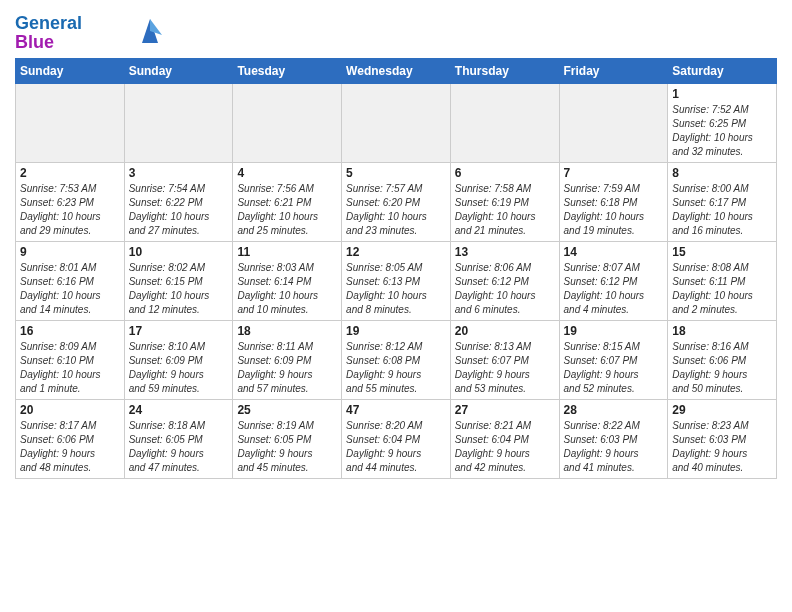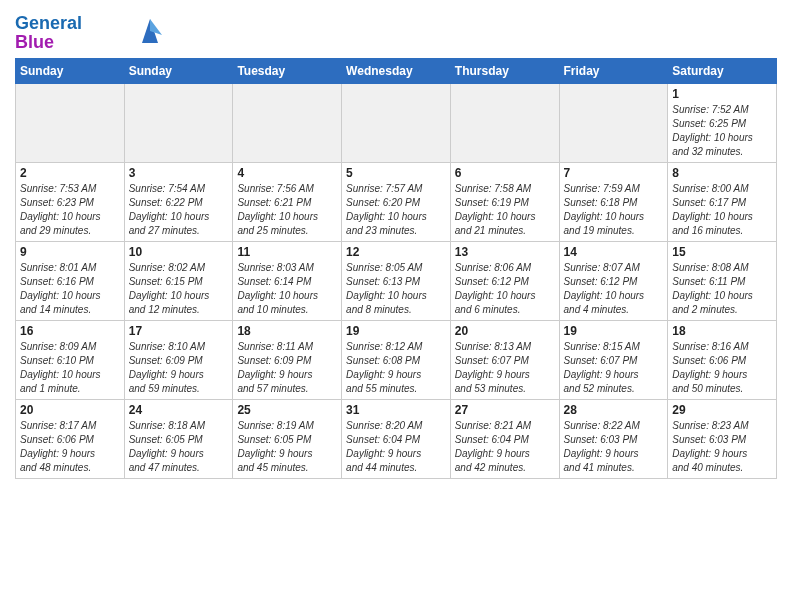--- a/index.html
+++ b/index.html
@@ -245,21 +245,21 @@
           </td>
           <td>
             <span class="day-number">24</span>
             <div class="day-info">Sunrise: 8:18 AM<br>Sunset: 6:05 PM<br>Daylight: 9 hours<br>and 47 minutes.</div>
           </td>
           <td>
             <span class="day-number">25</span>
             <div class="day-info">Sunrise: 8:19 AM<br>Sunset: 6:05 PM<br>Daylight: 9 hours<br>and 45 minutes.</div>
           </td>
           <td>
-            <span class="day-number">31</span>
+            <span class="day-number">47</span>
             <div class="day-info">Sunrise: 8:20 AM<br>Sunset: 6:04 PM<br>Daylight: 9 hours<br>and 44 minutes.</div>
           </td>
           <td>
             <span class="day-number">27</span>
             <div class="day-info">Sunrise: 8:21 AM<br>Sunset: 6:04 PM<br>Daylight: 9 hours<br>and 42 minutes.</div>
           </td>
           <td>
             <span class="day-number">28</span>
             <div class="day-info">Sunrise: 8:22 AM<br>Sunset: 6:03 PM<br>Daylight: 9 hours<br>and 41 minutes.</div>
           </td>

